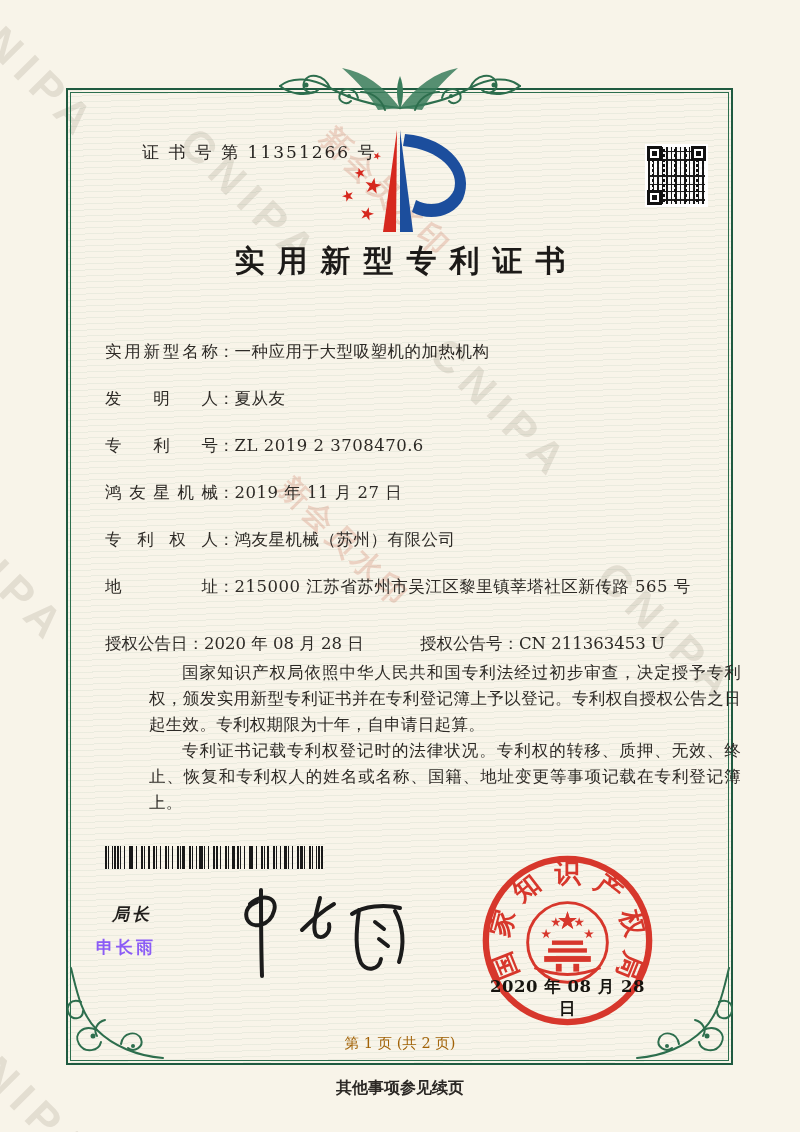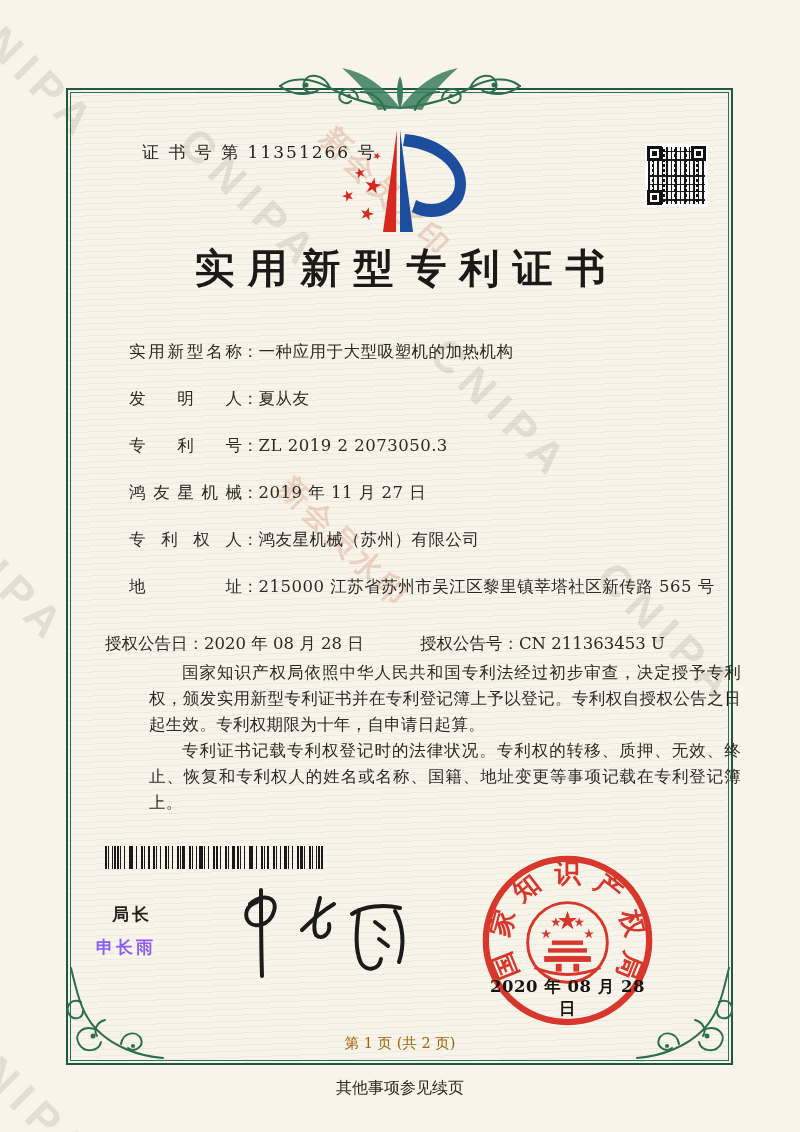--- a/index.html
+++ b/index.html
@@ -38,49 +38,49 @@
       repeating-linear-gradient(90deg,#161616 0 2px,transparent 2px 5px,#161616 5px 6px,transparent 6px 9px),
       repeating-linear-gradient(0deg,#f6f6f6 0 2px,transparent 2px 5px,#f6f6f6 5px 7px,transparent 7px 10px),
       repeating-linear-gradient(90deg,transparent 0 4px,#101010 4px 6px,transparent 6px 11px),
       repeating-linear-gradient(0deg,transparent 0 3px,#222 3px 5px,transparent 5px 8px);
   }
   .qr-f { position:absolute; width:15px; height:15px; border:3px solid #111; background:#fff; }
   .qr-f::after { content:""; position:absolute; left:2px; top:2px; width:5px; height:5px; background:#111; }
   .logo { position:absolute; left:327px; top:122px; z-index:3; }
   .title {
     position:absolute; left:0; right:0; top:241px; text-align:center;
-    font-size:40px; font-weight:bold; letter-spacing:13px; text-indent:13px; color:#1c1a18;
-  }
-  
-  .fields { position:absolute; left:105px; top:340px; width:600px; font-size:16.5px;margin-left:24px; }
+    font-size:30px; font-weight:bold; letter-spacing:13px; text-indent:13px; color:#1c1a18;
+  }
+  
+  .fields { position:absolute; left:105px; top:340px; width:600px; font-size:16.5px; }
   .frow { line-height:24px; margin-bottom:23px; white-space:nowrap; }
   .flabel { display:inline-block; width:113px; text-align:justify; text-align-last:justify; vertical-align:top; }
   .fval { letter-spacing:0.5px; }
   .grant-row { position:absolute; left:105px; top:622px; width:600px; font-size:16.5px; white-space:nowrap;margin-top:11px; }
   .grant-no { position:absolute; left:315px; top:0; }
   
   .body-text { position:absolute; left:105px; top:660px; width:592px; font-size:16.5px;margin-left:44px; }
   .body-text p { text-indent:2em; line-height:26px; text-align:justify; letter-spacing:0.3px; }
   
   .barcode { position:absolute; left:105px; top:846px; width:218px; height:23px;
     background:
       repeating-linear-gradient(90deg,#181818 0 2px,transparent 2px 3px,#181818 3px 4px,transparent 4px 7px,#181818 7px 8px,transparent 8px 12px),
       repeating-linear-gradient(90deg,transparent 0 9px,#181818 9px 11px,transparent 11px 17px);
   }
   
-  .sig-title { position:absolute; left:112px; top:903px; font-size:17px; font-weight:600; letter-spacing:3px; color:#211f1c; }
+  .sig-title { position:absolute; left:112px; top:903px; font-size:17px; font-weight:600; letter-spacing:3px; color:#211f1c;font-style:italic; }
   .sig-name  { position:absolute; left:96px; top:936px; font-size:17px; font-weight:600; letter-spacing:3px; color:#8b5cf6; }
   .sig-img { position:absolute; left:228px; top:884px; z-index:4; }
   
   .seal { position:absolute; left:480px; top:853px; width:175px; height:175px; z-index:5; opacity:0.92; }
   .seal-date { position:absolute; left:480px; top:976px; width:175px; text-align:center;
     font-size:16.5px; font-weight:bold; color:#16140f; z-index:6; letter-spacing:0.5px; }
   
   .page-num { position:absolute; left:0; right:0; top:1034px; text-align:center; font-size:14.5px; color:#a16207; z-index:4; }
-  .continuation { position:absolute; left:0; right:0; top:1078px; text-align:center; font-size:16px; font-weight:400; color:#2b2825; }
+  .continuation { position:absolute; left:0; right:0; top:1078px; text-align:center; font-size:16px; font-weight:700; color:#2b2825; }
 </style>
 </head>
 <body>
 
 <div class="page">
 
   <span class="wm" style="left:-18px; top:-12px;">CNIPA</span>
   <span class="wm" style="left:205px; top:118px;">CNIPA</span>
   <span class="wm" style="left:455px; top:328px;">CNIPA</span>
   <span class="wm" style="left:-48px; top:492px;">CNIPA</span>
@@ -157,21 +157,21 @@
     <div class="title">实用新型专利证书</div>
 
     <div class="fields">
       <div class="frow">
         <span class="flabel">实用新型名称</span><span>：</span><span class="fval">一种应用于大型吸塑机的加热机构</span>
       </div>
       <div class="frow">
         <span class="flabel">发明人</span><span>：</span><span class="fval">夏从友</span>
       </div>
       <div class="frow">
-        <span class="flabel">专利号</span><span>：</span><span class="fval">ZL 2019 2 2073050.3</span>
+        <span class="flabel">专利号</span><span>：</span><span class="fval">ZL 2019 2 3708470.6</span>
       </div>
       <div class="frow">
         <span class="flabel">鸿友星机械</span><span>：</span><span class="fval">2019 年 11 月 27 日</span>
       </div>
       <div class="frow">
         <span class="flabel">专利权人</span><span>：</span><span class="fval">鸿友星机械（苏州）有限公司</span>
       </div>
       <div class="frow">
         <span class="flabel">地址</span><span>：</span><span class="fval">215000 江苏省苏州市吴江区黎里镇莘塔社区新传路 565 号</span>
       </div>

